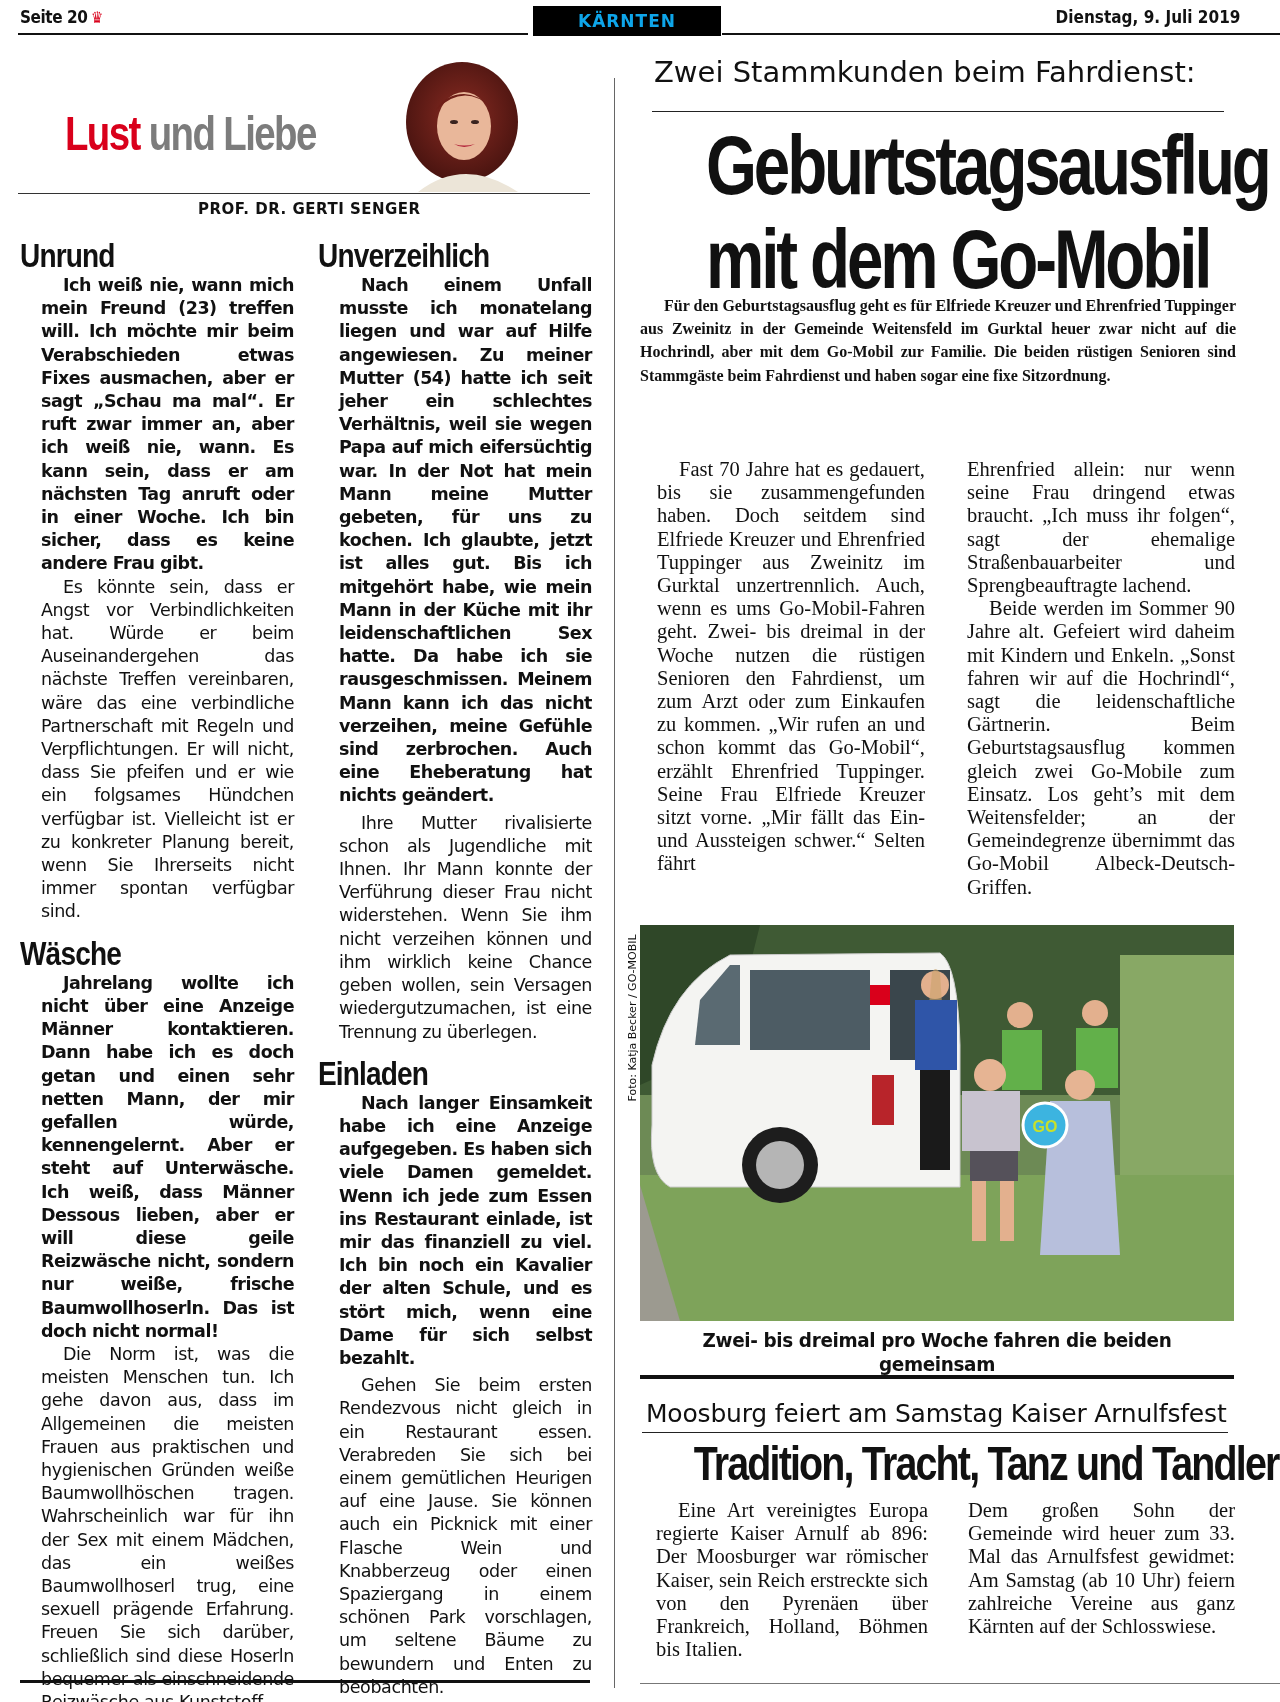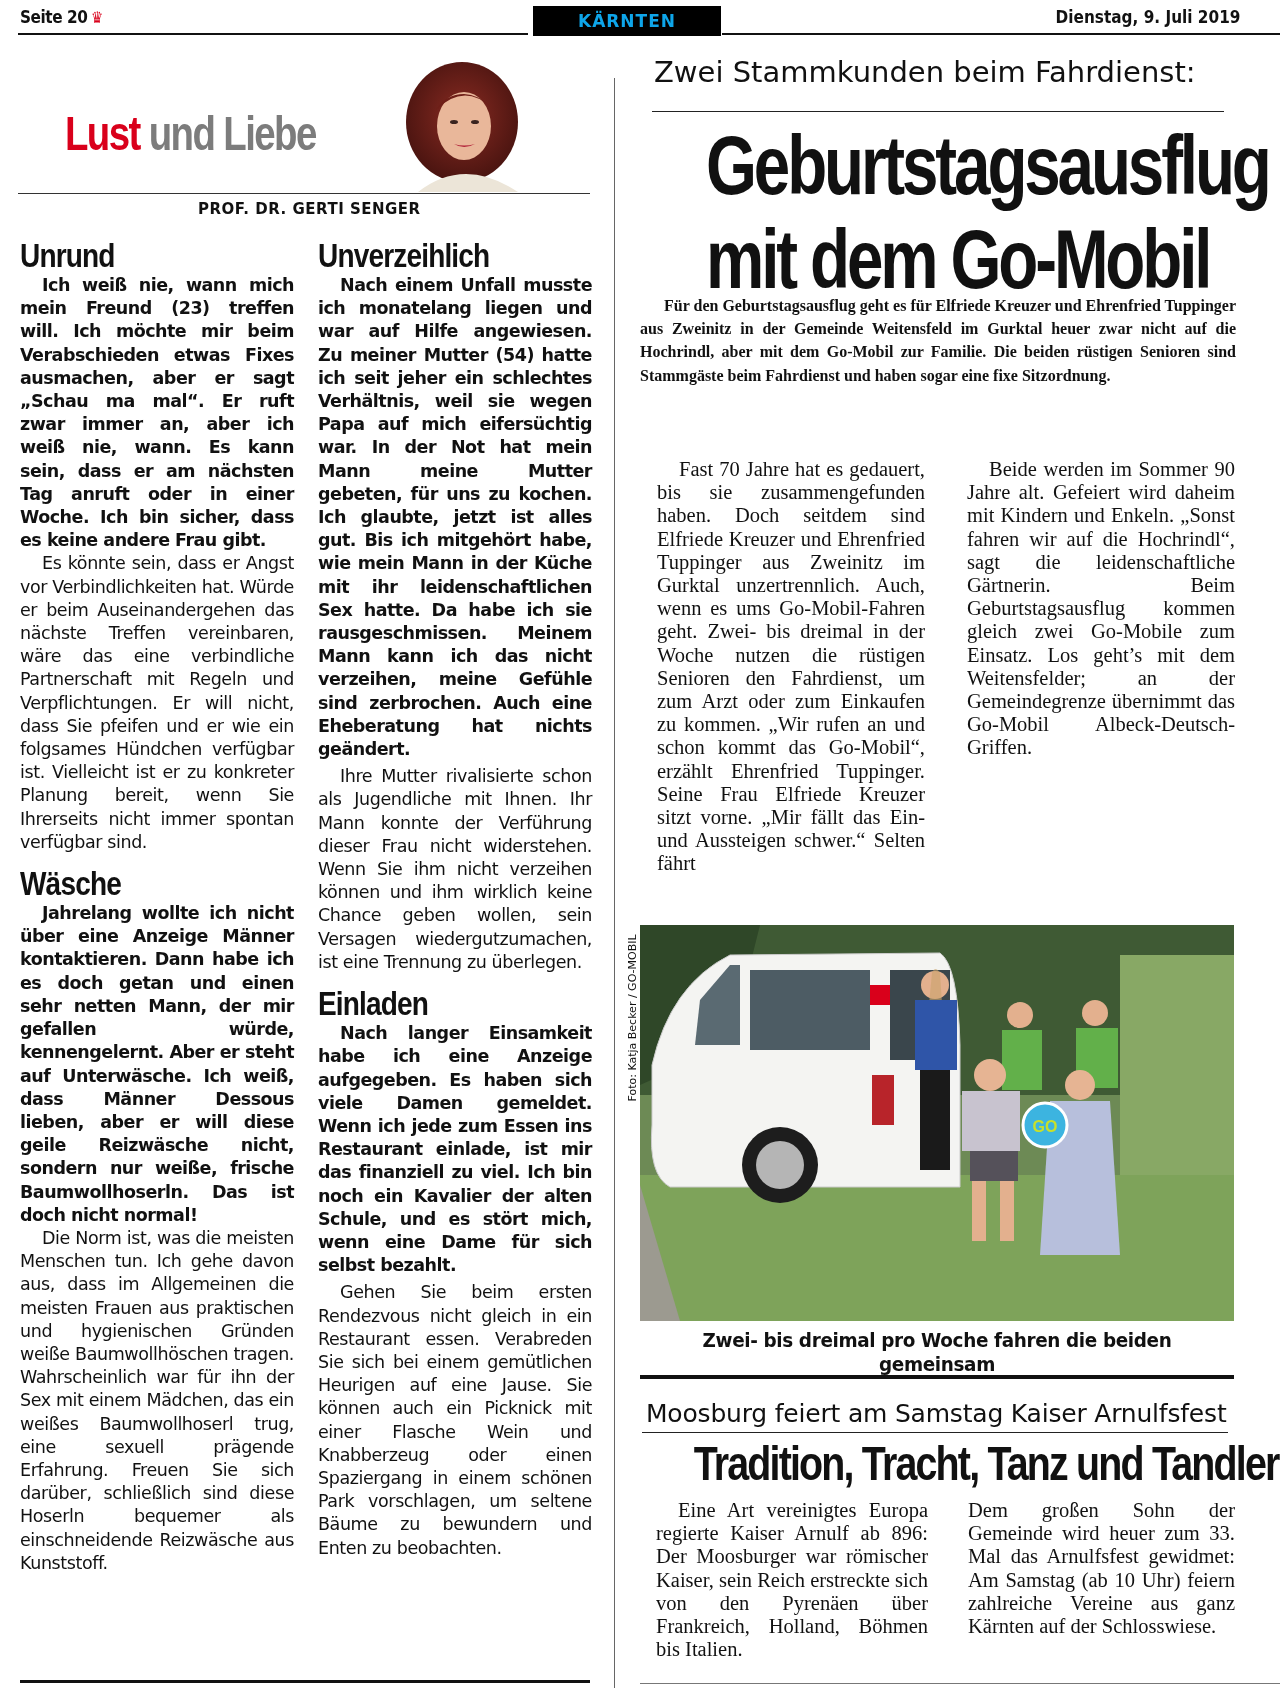--- a/index.html
+++ b/index.html
@@ -21,21 +21,21 @@
   .portrait { left: 398px; top: 60px; width: 132px; height: 132px; }
   .col-rule { left: 18px; top: 193px; width: 572px; height: 1px; background: #333; }
   .author { left: 198px; top: 200px; font-size: 15px; letter-spacing: 0.5px; font-weight: bold; }
   .vrule { left: 614px; top: 78px; width: 1px; height: 1610px; background: #666; }
 
   
   .col { position: absolute; width: 274px; }
   .col-a { left: 20px; top: 238px; }
   .col-b { left: 318px; top: 238px; }
   .col h2 { font-family: "Liberation Sans", sans-serif; font-weight: bold; font-size: 33px; letter-spacing: -1px; transform: scaleX(0.85); transform-origin: left; line-height: 36px; margin-bottom: 0px; white-space: nowrap; }
-  .col p { font-size: 17.5px; line-height: 23.2px; text-align: justify; text-indent: 22px; font-family: "DejaVu Sans", sans-serif; letter-spacing: -0.4px; }
+  .col p { font-size: 17.5px; line-height: 23.2px; text-align: justify; text-indent: 22px; font-family: "DejaVu Sans", sans-serif; letter-spacing: -0.4px; margin-left: 21px; }
   .col p.q { font-weight: bold; letter-spacing: -0.5px; }
   .col p.gap { margin-bottom: 4px; }
   .col h2.sp { margin-top: 12px; }
   .bot-rule-l { left: 20px; top: 1680px; width: 570px; height: 3px; background: #111; }
 
   
   .kicker { left: 654px; top: 55px; font-size: 29px; letter-spacing: 0px; white-space: nowrap; }
   .kicker-rule { left: 652px; top: 111px; width: 572px; height: 1px; background: #222; }
   .headline { left: 640px; top: 118px; width: 600px; text-align: center; font-family: "Liberation Sans", sans-serif; font-weight: bold; font-size: 84px; line-height: 94px; letter-spacing: -4px; transform: scaleX(0.78); transform-origin: center top; white-space: nowrap; }
   .lead { left: 640px; top: 294px; width: 596px; font-family: "Liberation Serif", serif; font-weight: bold; font-size: 16px; line-height: 23.2px; text-align: justify; text-indent: 24px; }
@@ -114,20 +114,21 @@
 <div class="abs kicker-rule"></div>
 <div class="abs headline">
   <div>Geburtstagsausflug</div>
   <div>mit dem Go-Mobil</div>
 </div>
 <div class="abs lead">Für den Geburtstagsausflug geht es für Elfriede Kreuzer und Ehrenfried Tuppinger aus Zweinitz in der Gemeinde Weitensfeld im Gurktal heuer zwar nicht auf die Hochrindl, aber mit dem Go-Mobil zur Familie. Die beiden rüstigen Senioren sind Stammgäste beim Fahrdienst und haben sogar eine fixe Sitzordnung.</div>
 <div class="body-col b1">
   <p>Fast 70 Jahre hat es gedauert, bis sie zusammengefunden haben. Doch seitdem sind Elfriede Kreuzer und Ehrenfried Tuppinger aus Zweinitz im Gurktal unzertrennlich. Auch, wenn es ums Go-Mobil-Fahren geht. Zwei- bis dreimal in der Woche nutzen die rüstigen Senioren den Fahrdienst, um zum Arzt oder zum Einkaufen zu kommen. „Wir rufen an und schon kommt das Go-Mobil“, erzählt Ehrenfried Tuppinger. Seine Frau Elfriede Kreuzer sitzt vorne. „Mir fällt das Ein- und Aussteigen schwer.“ Selten fährt</p>
 </div>
 <div class="body-col b2">
+  <p class="noind">Ehrenfried allein: nur wenn seine Frau dringend etwas braucht. „Ich muss ihr folgen“, sagt der ehemalige Straßenbauarbeiter und Sprengbeauftragte lachend.</p>
   <p>Beide werden im Sommer 90 Jahre alt. Gefeiert wird daheim mit Kindern und Enkeln. „Sonst fahren wir auf die Hochrindl“, sagt die leidenschaftliche Gärtnerin. Beim Geburtstagsausflug kommen gleich zwei Go-Mobile zum Einsatz. Los geht’s mit dem Weitensfelder; an der Gemeindegrenze übernimmt das Go-Mobil Albeck-Deutsch-Griffen.</p>
 </div>
 
 <div class="abs credit">
     <span>Foto: Katja Becker / GO-MOBIL</span>
   </div>
 <svg class="abs photo" viewBox="0 0 594 396" preserveAspectRatio="none">
   <rect width="594" height="396" fill="#6d8a55"></rect>
   <rect width="594" height="170" fill="#3f5a34"></rect>
   <path d="M0 0 L120 0 L90 120 L0 160 Z" fill="#2f4728"></path>

